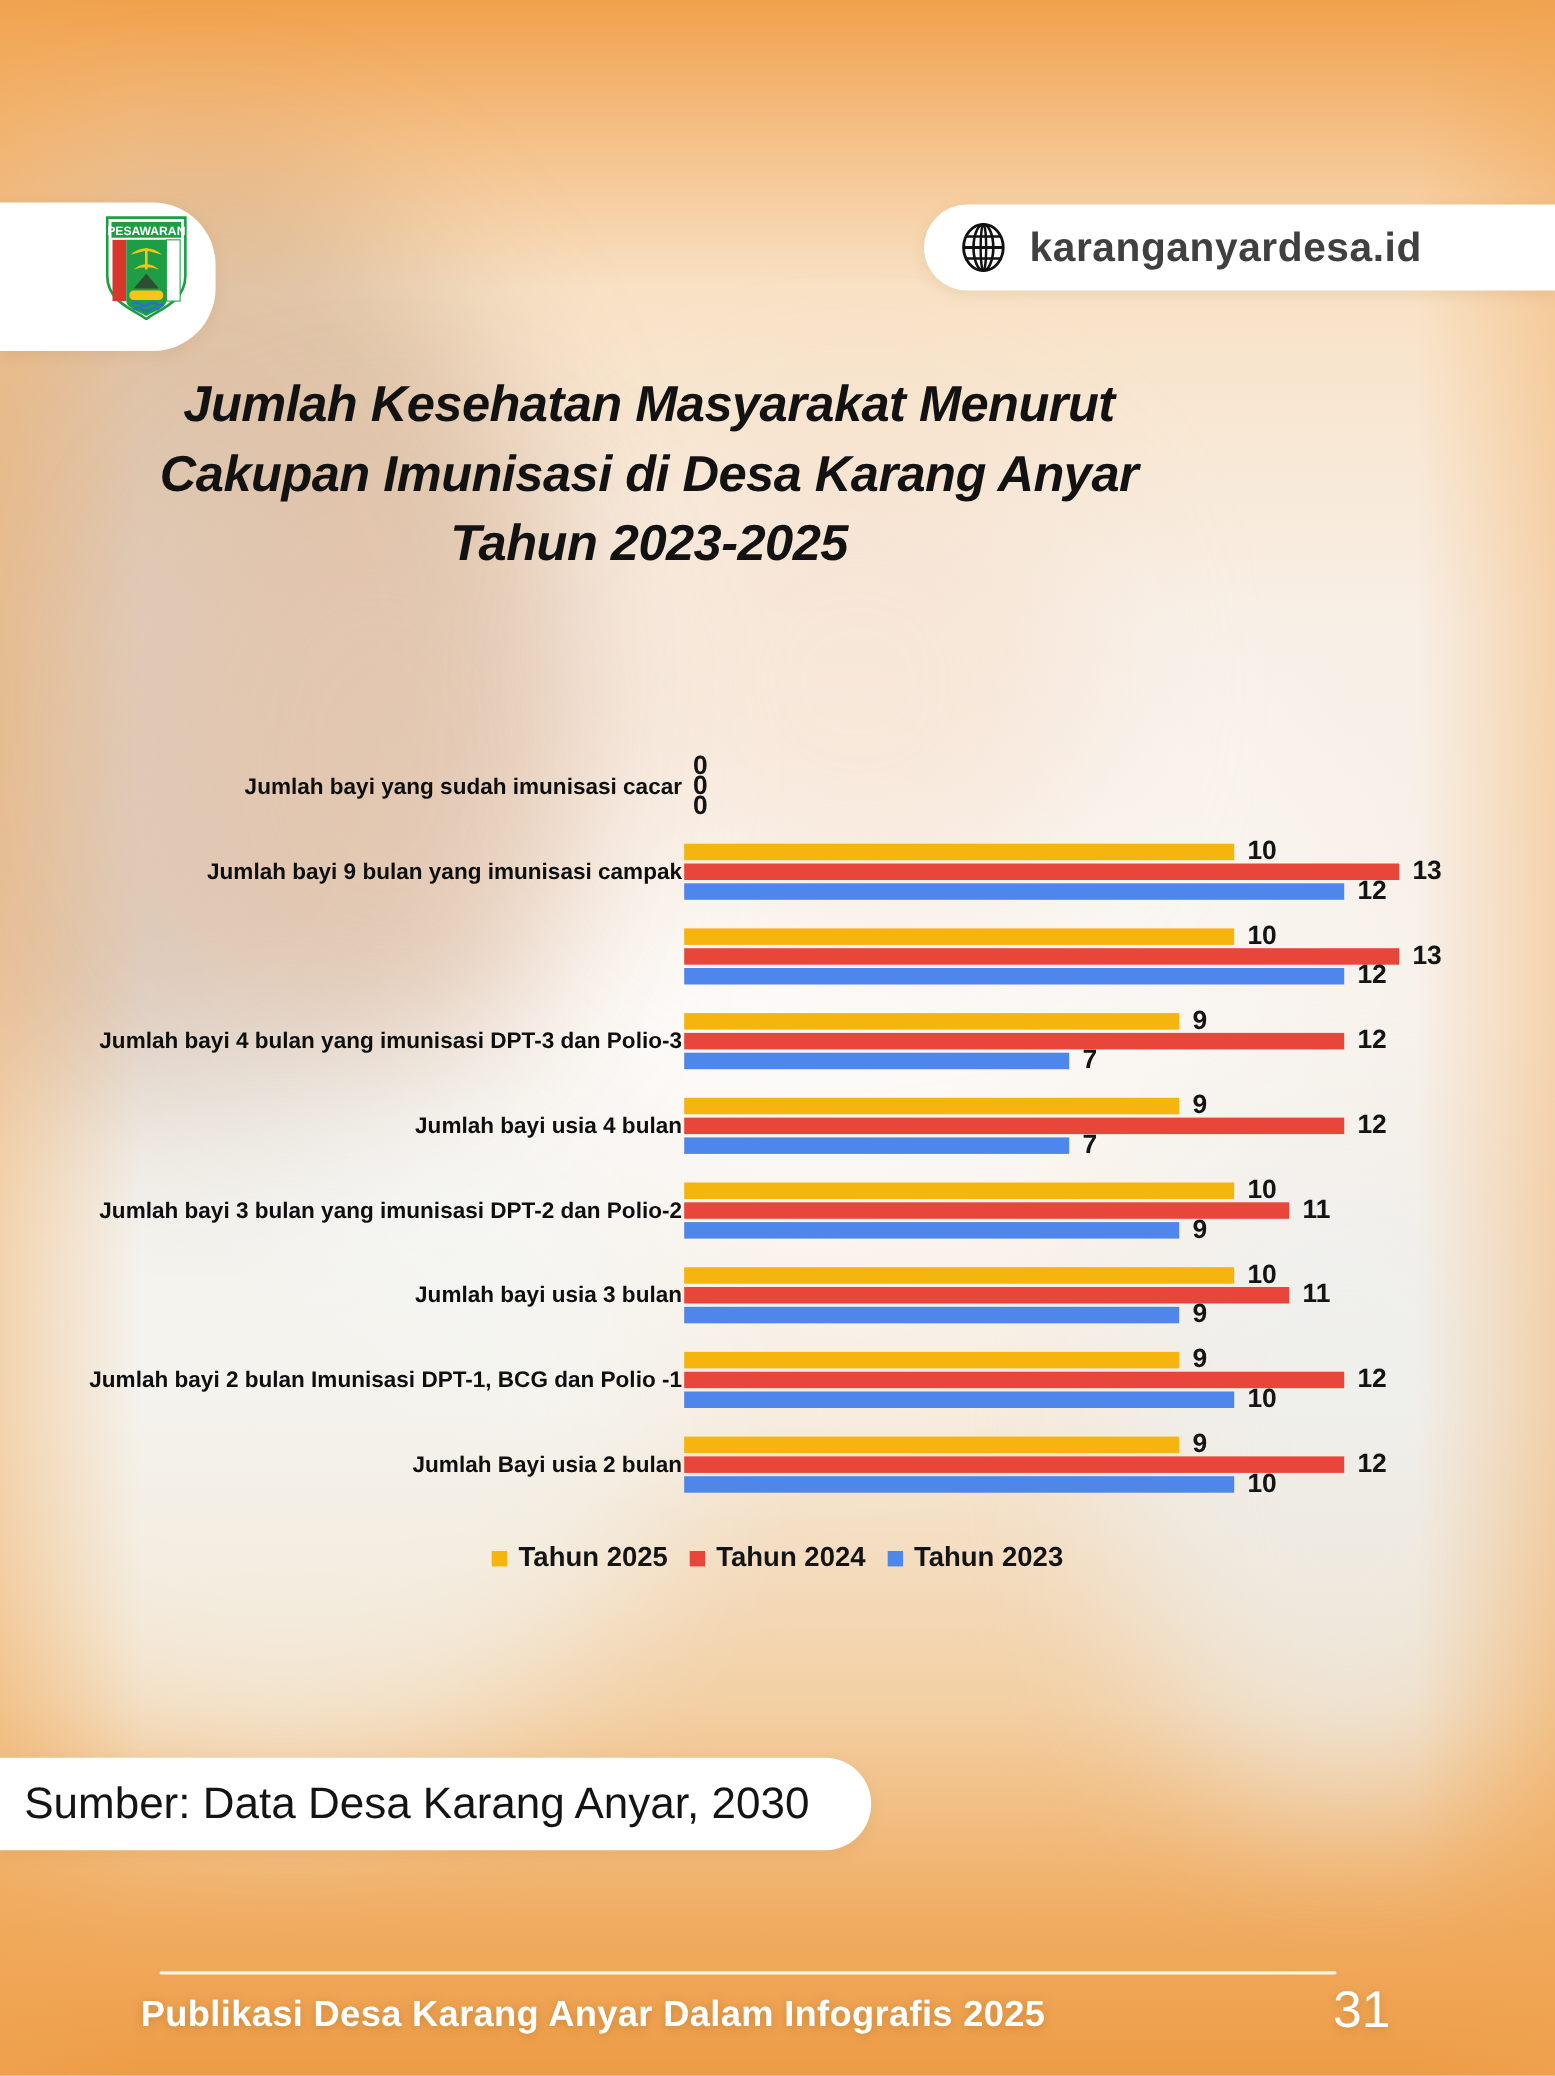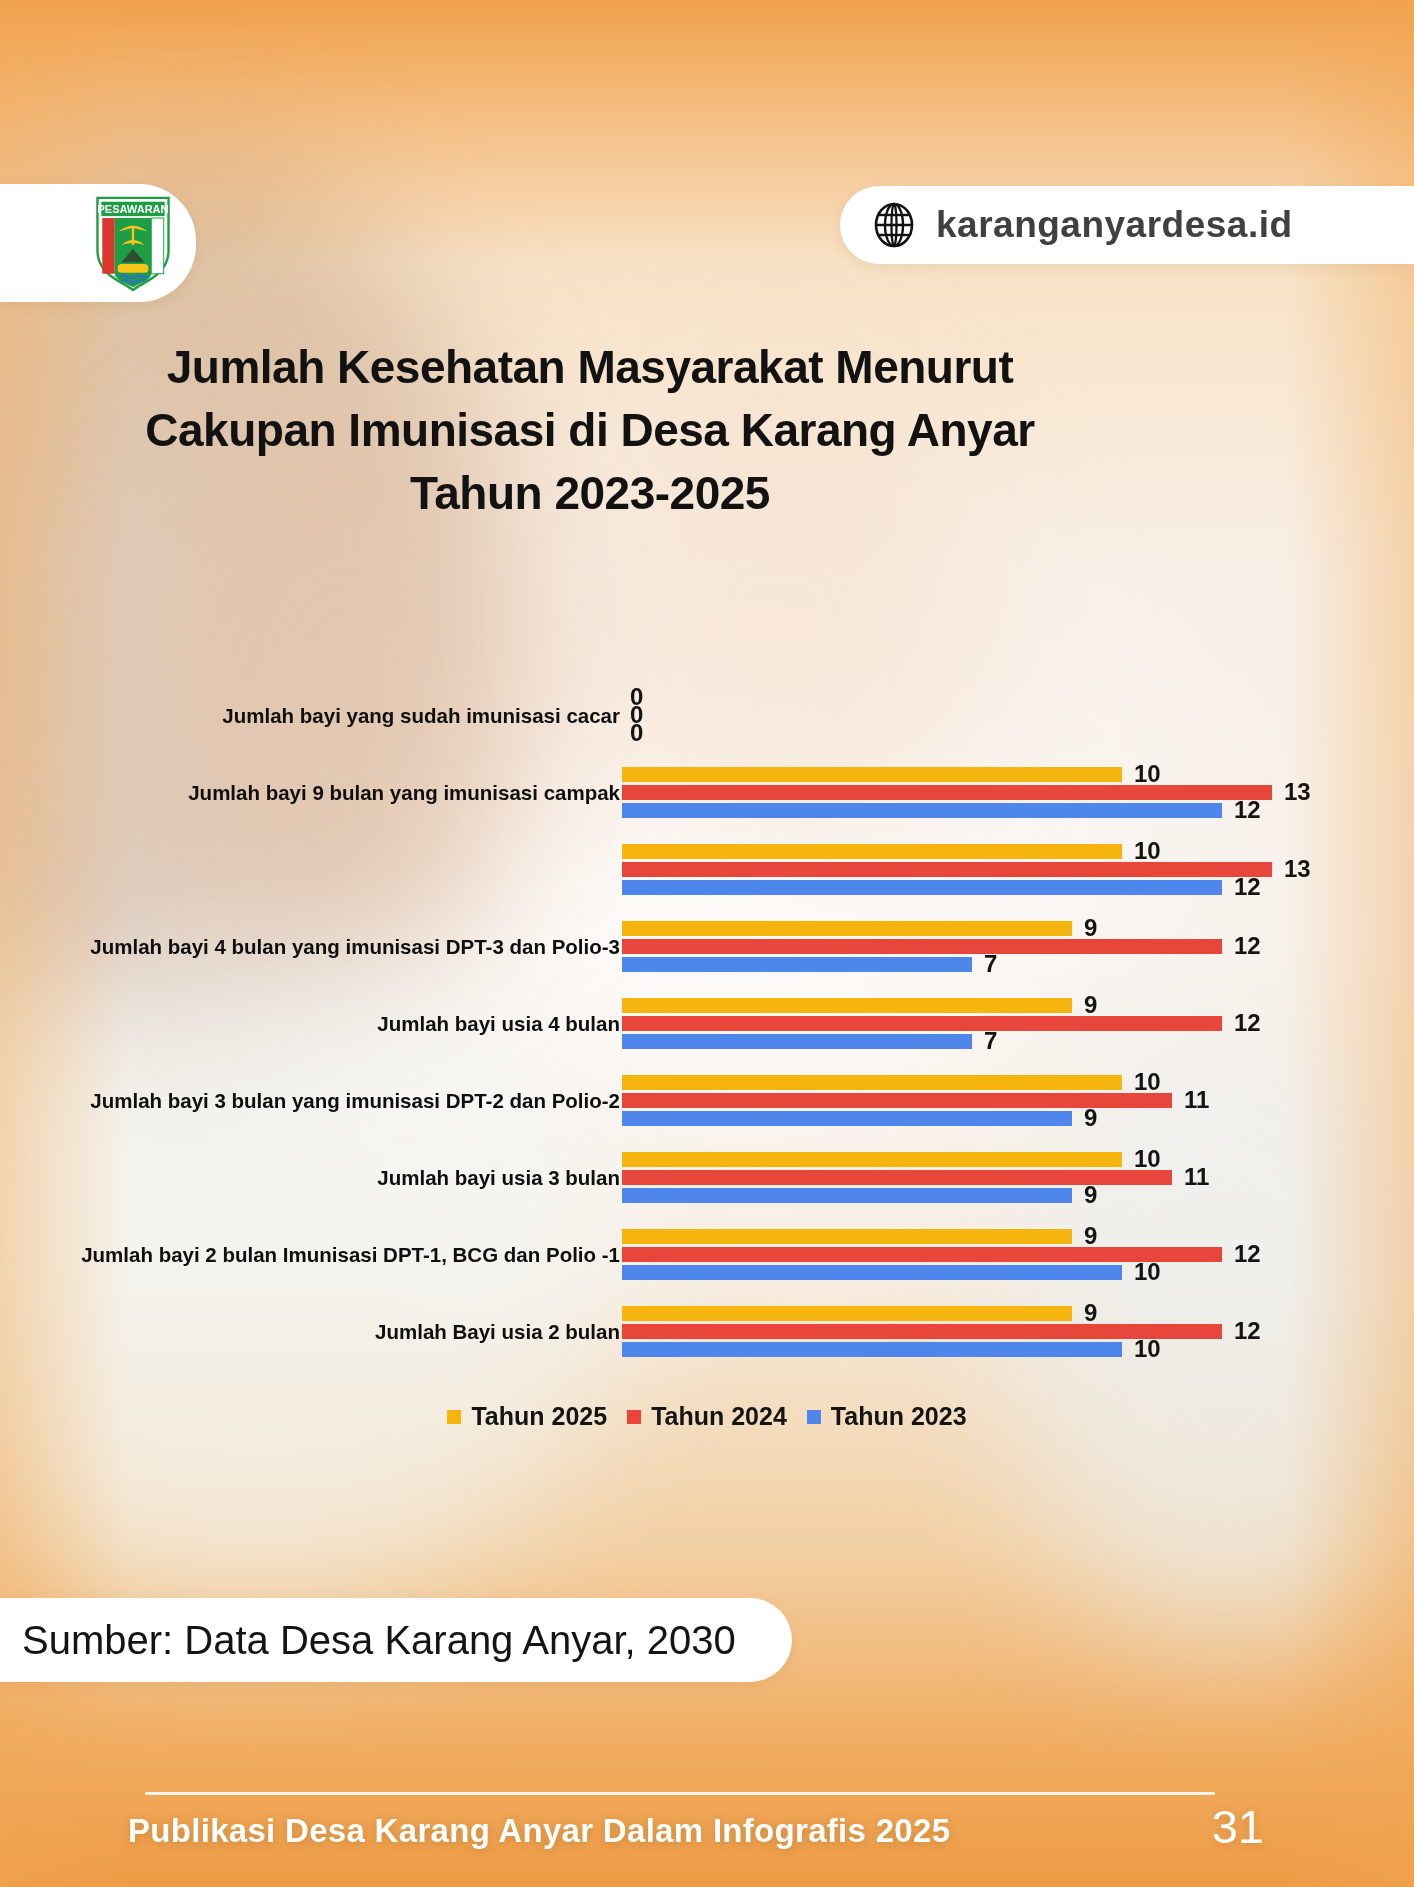--- a/index.html
+++ b/index.html
@@ -15,27 +15,27 @@
   }
   .photo-blobs{position:absolute;inset:0;z-index:1;}
   .blob{position:absolute;border-radius:50%;filter:blur(70px);}
   .blob.hair{left:-140px;top:150px;width:640px;height:920px;background:rgba(150,100,60,.26);}
   .blob.face{left:130px;top:420px;width:430px;height:540px;background:rgba(232,190,156,.38);}
   .blob.baby{left:560px;top:400px;width:440px;height:440px;background:rgba(243,215,190,.45);}
   .blob.scrub{left:-100px;top:960px;width:720px;height:640px;background:rgba(244,248,248,.60);}
   .blob.glove{left:1010px;top:1040px;width:430px;height:600px;background:rgba(236,242,246,.62);}
   .layer{position:absolute;inset:0;z-index:5;}
 
-  .logo-pill{position:absolute;left:0;top:184px;width:196px;height:118px;background:#fff;border-radius:0 57px 57px 0;box-shadow:0 4px 14px rgba(160,100,30,.12);}
+  .logo-pill{position:absolute;left:0;top:184px;width:196px;height:135px;background:#fff;border-radius:0 57px 57px 0;box-shadow:0 4px 14px rgba(160,100,30,.12);}
   .logo-pill svg{position:absolute;left:94px;top:11px;}
 
   .web-pill{position:absolute;left:840px;top:186px;width:574px;height:78px;background:#fff;border-radius:39px 0 0 39px;display:flex;align-items:center;padding-left:30px;gap:18px;box-sizing:border-box;box-shadow:0 4px 14px rgba(160,100,30,.12);}
   .web-pill .url{font-size:37px;font-weight:600;color:#404040;letter-spacing:.5px;}
 
-  .title{position:absolute;left:90px;top:336px;width:1000px;text-align:center;color:#121212;font-weight:800;font-size:46px;line-height:63px;letter-spacing:-.5px;}
+  .title{position:absolute;left:90px;top:336px;width:1000px;text-align:center;color:#121212;font-weight:800;font-size:46px;line-height:63px;letter-spacing:-.5px;font-style:italic;}
 
   .chart{position:absolute;left:75px;top:690px;width:1290px;height:690px;}
   .chart-row{position:absolute;left:0;width:1290px;height:51px;}
   .row-label{position:absolute;left:0;top:0;width:545px;height:51px;display:flex;align-items:center;justify-content:flex-end;font-size:20.5px;font-weight:700;color:#0f0f0f;white-space:nowrap;}
   .bar{position:absolute;height:15px;}
   .val{position:absolute;height:26px;line-height:26px;font-size:24px;font-weight:700;color:#141414;}
 
   .legend{position:absolute;left:0;top:1402px;width:1414px;display:flex;justify-content:center;align-items:center;gap:20px;}
   .legend-item{display:flex;align-items:center;gap:10px;}
   .legend-swatch{width:14px;height:14px;}

